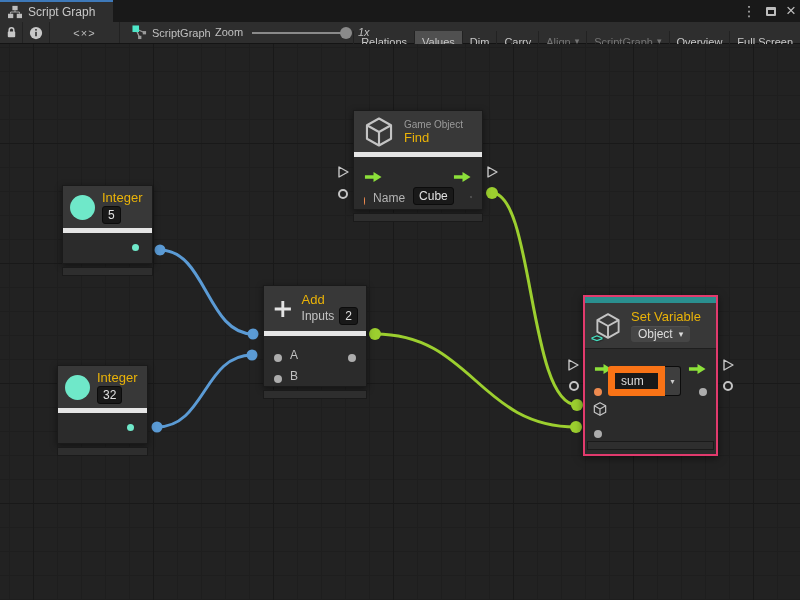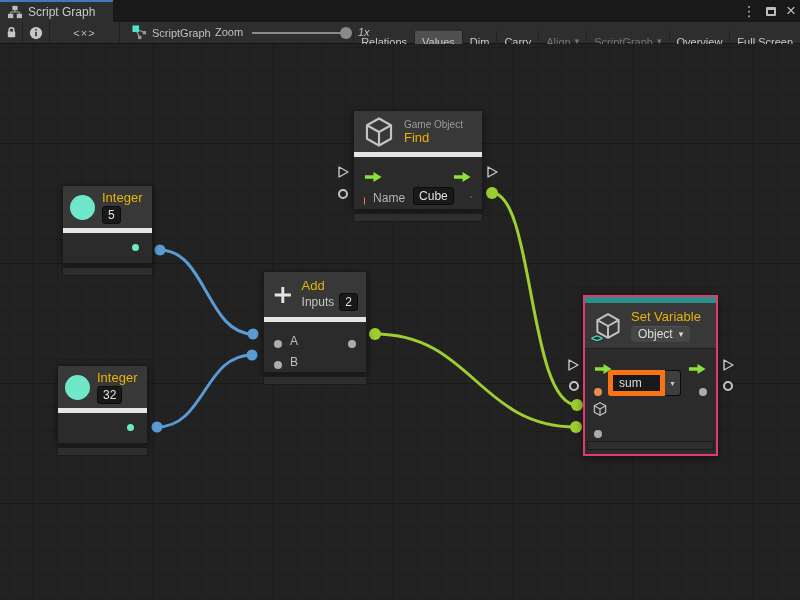--- a/index.html
+++ b/index.html
@@ -72,21 +72,21 @@
              box-shadow:0 2px 8px rgba(0,0,0,.5); }
   .tealbar { height:6px; background:#2a8f8f; }
   .sv-header { background:#383838; border-bottom:1px solid #1e1e1e; height:46px; display:flex;
                align-items:center; gap:8px; padding:0 8px; }
   .sv-icon { position:relative; width:30px; height:30px; }
   .sv-code { position:absolute; left:-2px; bottom:-3px; color:#45e0c0; font-size:11px; font-weight:bold;
              letter-spacing:-1px; text-shadow:0 0 2px #2b2b2b, 1px 1px 0 #2b2b2b; }
   .dropdown { background:#464646; border-radius:3px; color:#dcdcdc; font-size:12px; padding:1px 7px;
               display:inline-flex; align-items:center; gap:6px; box-shadow:inset 0 1px 0 rgba(255,255,255,.06); }
   .select { display:flex; align-items:stretch; }
-  .select-field { width:57px; background:#191919; border:5px solid #f97316; border-radius:3px 0 0 3px;
+  .select-field { width:57px; background:#191919; border:7px solid #f97316; border-radius:3px 0 0 3px;
                   color:#dcdcdc; font-size:12px; padding:0 6px; line-height:16px; }
   .select-btn { width:16px; background:#3e3e3e; border:1px solid #0c0c0c; border-left:none;
                 border-radius:0 3px 3px 0; color:#cccccc; font-size:8px; display:flex;
                 align-items:center; justify-content:center; }
   .sv-footer { position:absolute; left:2px; right:2px; bottom:4px; height:9px; background:#2e2e2e;
                border:1px solid #1a1a1a; }
 </style>
 </head>
 <body>
 
@@ -219,21 +219,21 @@
           <div class="node-title">Integer</div>
           <span class="valuebox">32</span>
         </div>
       </div>
       <div style="position:relative; height:30px;">
         <span class="dot" style="position:absolute; right:13px; top:11px; width:7px; height:7px; background:#6fe8c9;"></span>
       </div>
       <div class="footer"></div>
     </div>
 
-    <div class="node" style="left:263px; top:227px; width:104px;">
+    <div class="node" style="left:263px; top:241px; width:104px;">
       <div class="node-header" style="height:50px; padding:0 8px; gap:8px;">
         <svg width="30" height="30" viewBox="0 0 24 24">
           <path d="M10.4 3 h3.2 v7.4 H21 v3.2 h-7.4 V21 h-3.2 v-7.4 H3 v-3.2 h7.4 Z" fill="#e4e4e4"></path>
         </svg>
         <div>
           <div class="node-title">Add</div>
           <div style="display:flex; align-items:center; gap:5px;">
             <span style="color:#c4c4c4; font-size:12px;">Inputs</span>
             <span class="valuebox">2</span>
           </div>

